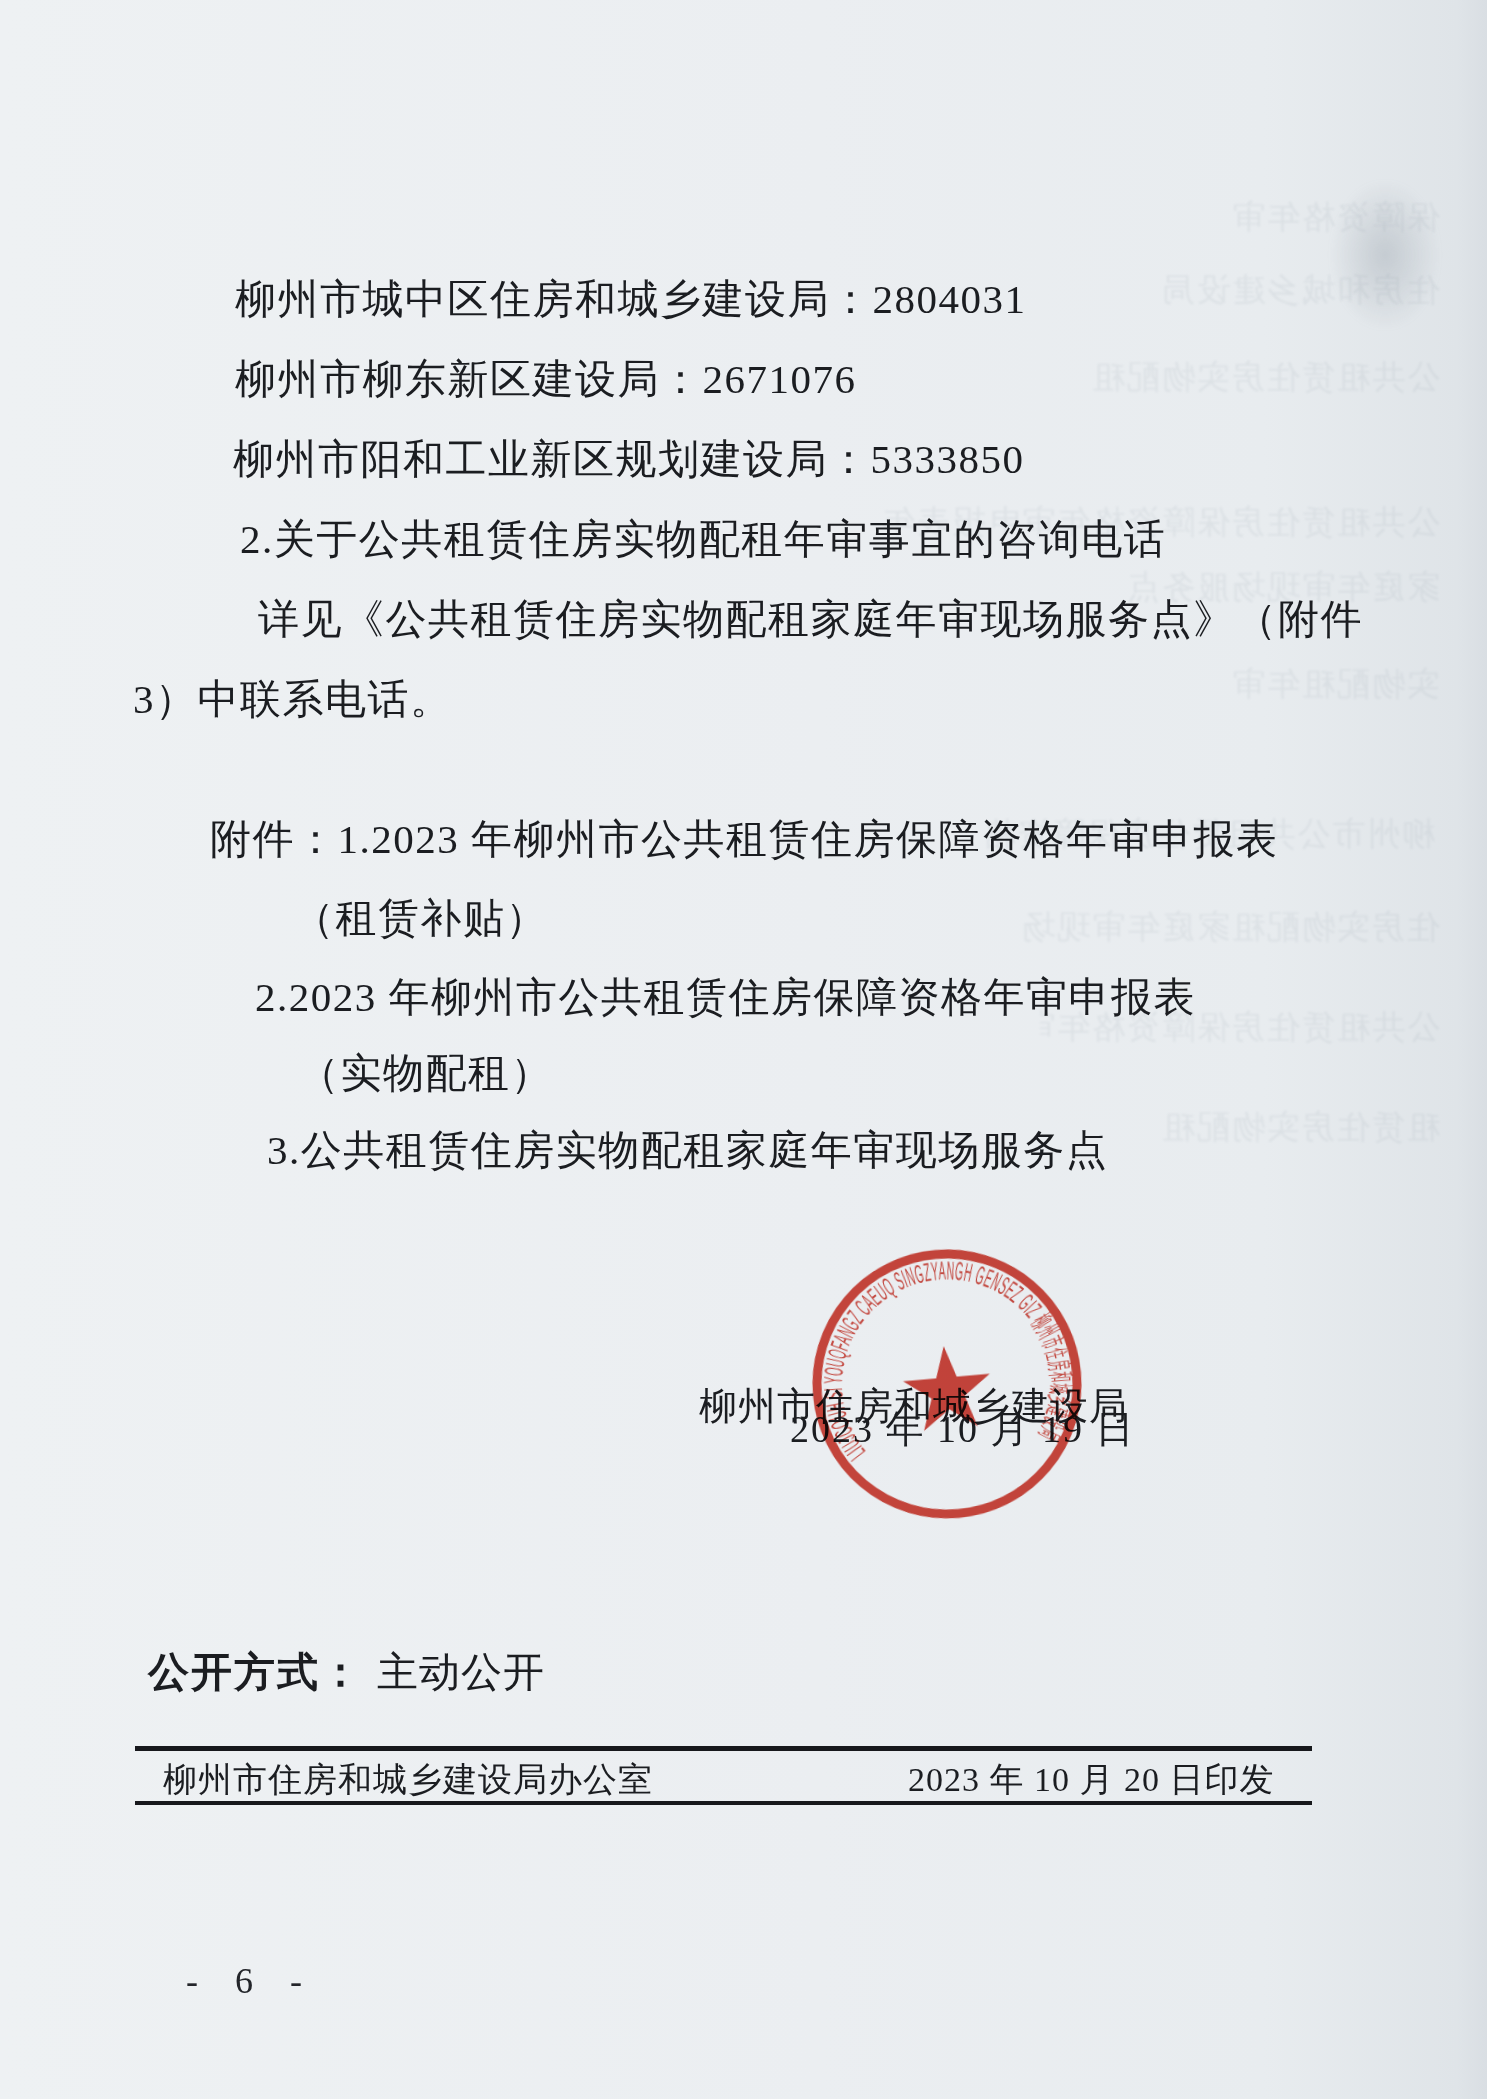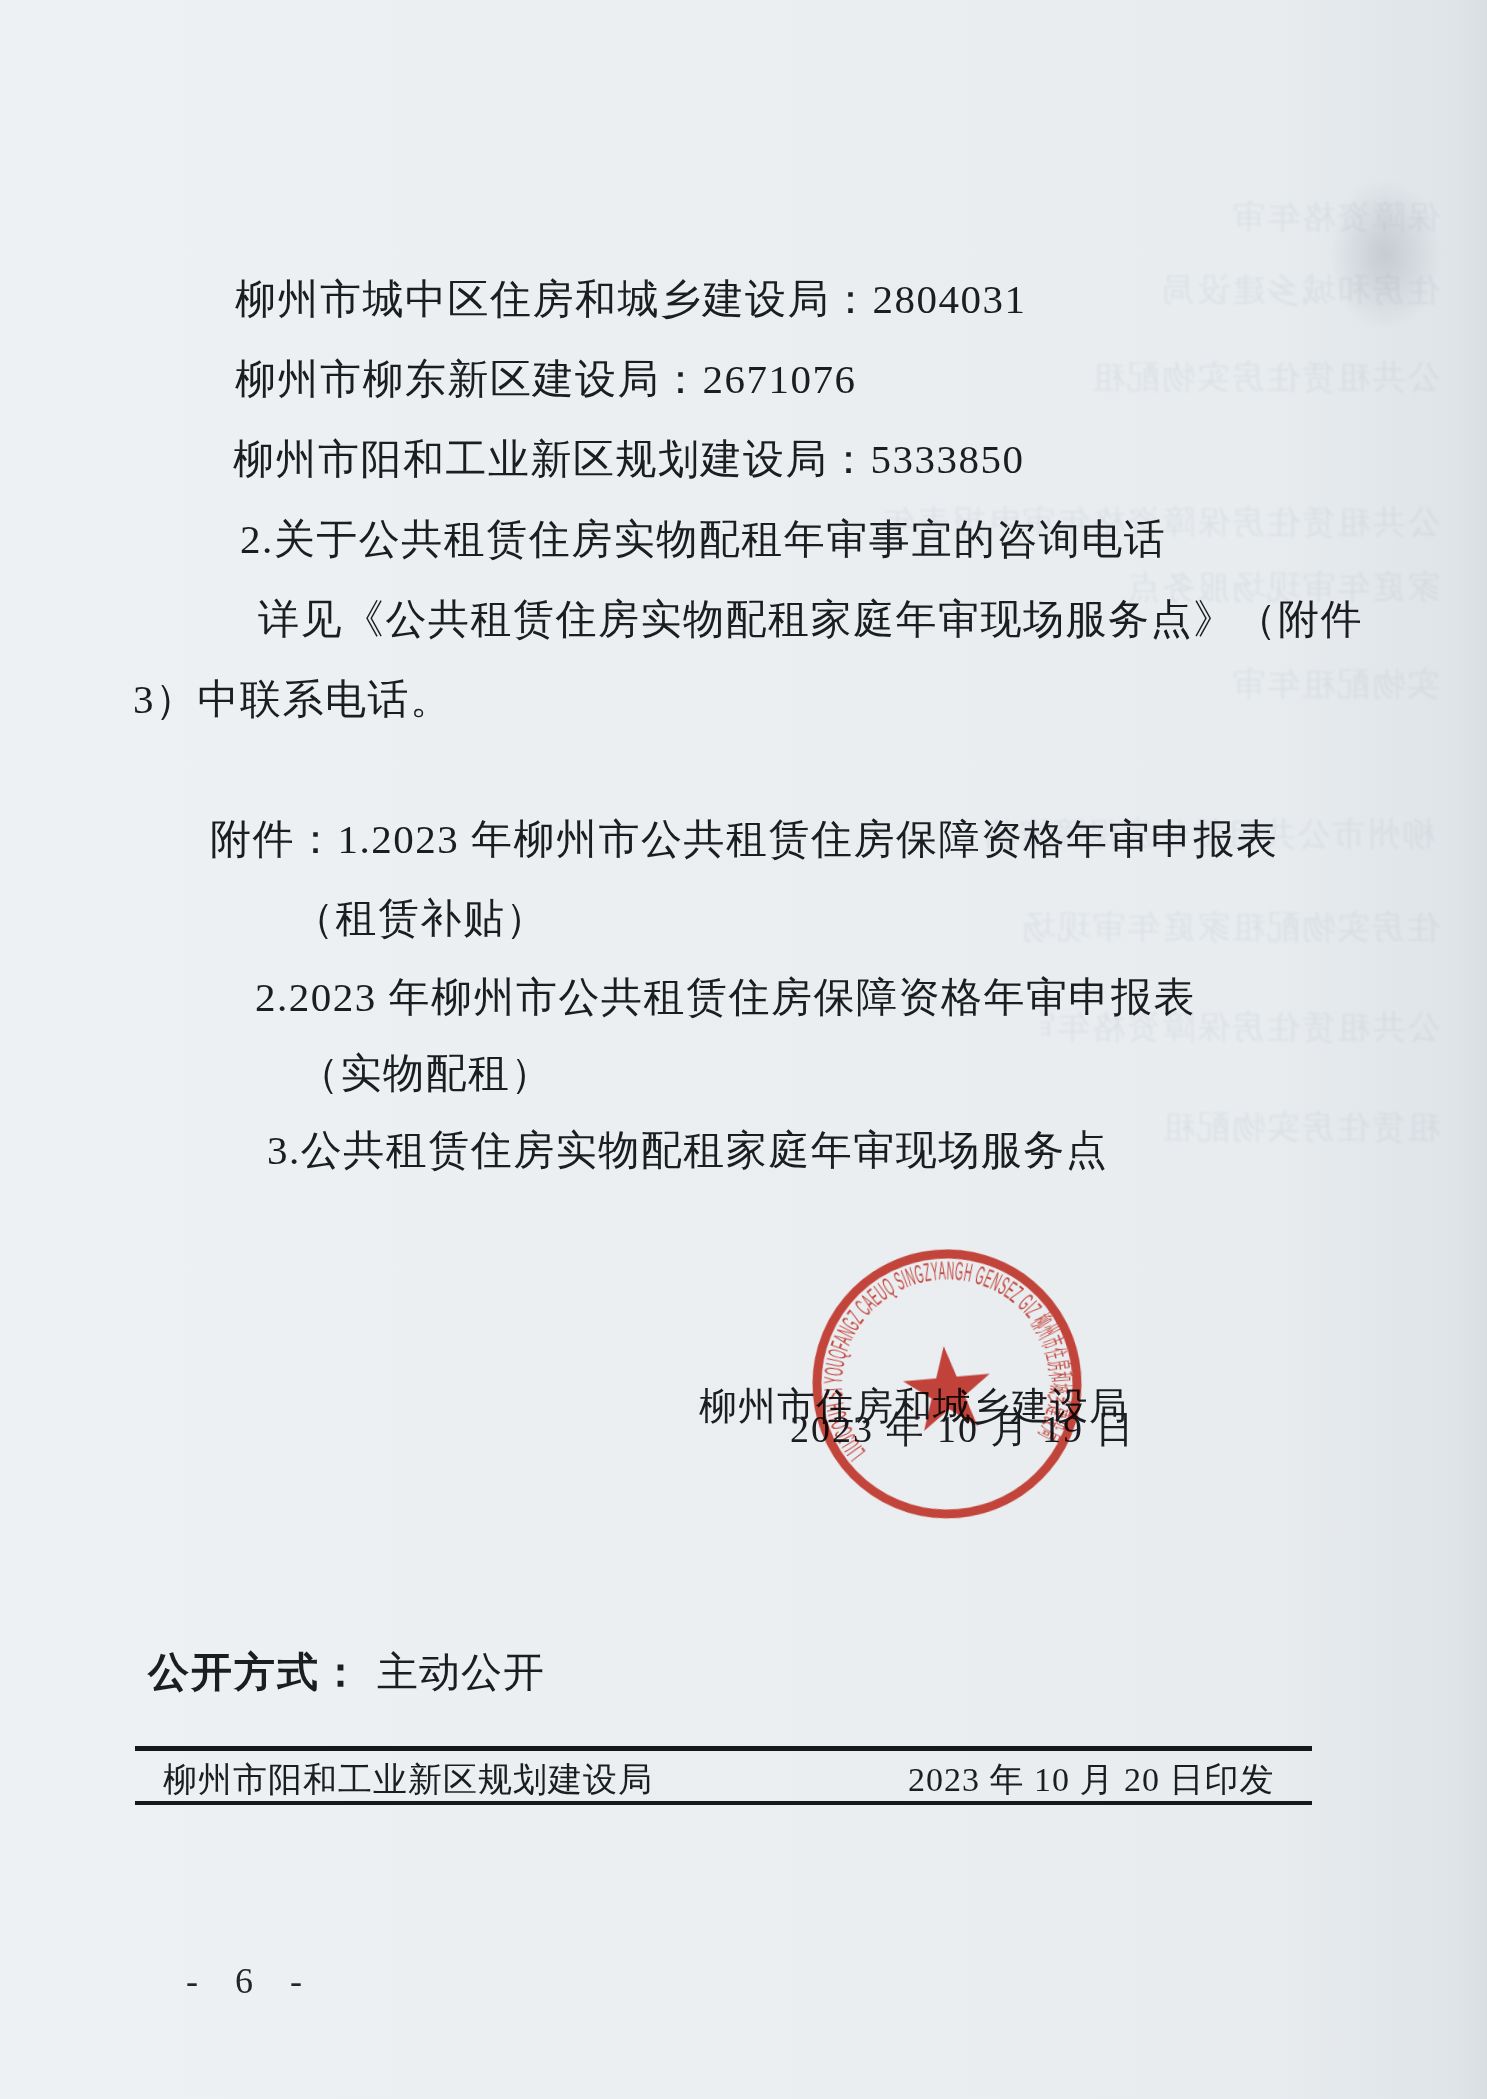--- a/index.html
+++ b/index.html
@@ -80,17 +80,17 @@
     <text font-size="26" font-family="Liberation Sans, sans-serif" fill="#d0392e" opacity="0.9" letter-spacing="1">
       <textPath href="#ringPath" startOffset="0" textLength="455" lengthAdjust="spacingAndGlyphs">LIUJCOUH SI YOUQFANGZ CAEUQ SINGZYANGH GENSEZ GIZ 柳州市住房和城乡建设局</textPath>
     </text>
     <polygon fill="#d0392e" opacity="0.93" points="152,114 162.3,145.6 195.5,145.6 168.6,165.2 178.9,196.8 152,177.2 125.1,196.8 135.4,165.2 108.5,145.6 141.7,145.6"></polygon>
   </svg>
 </div>
 
 <div class="abs publicity"><b>公开方式：</b><span class="val">主动公开</span></div>
 
 <div class="rule rule-top"></div>
-<div class="abs footer-office">柳州市阳和工业新区规划建设局</div>
+<div class="abs footer-office">柳州市住房和城乡建设局办公室</div>
 <div class="abs footer-date">2023 年 10 月 20 日印发</div>
 <div class="rule rule-bottom"></div>
 
 <div class="abs page-num">- 6 -</div>
 
 </body></html>

